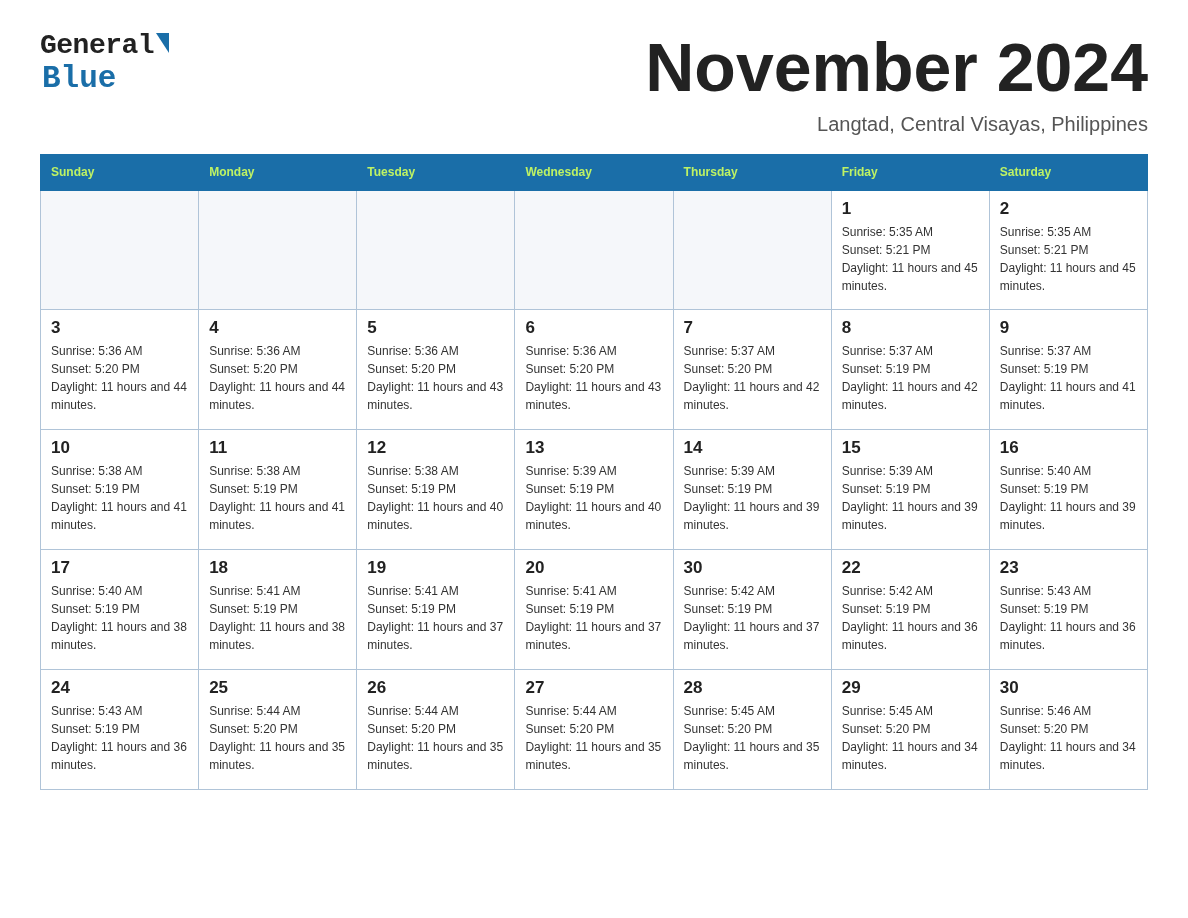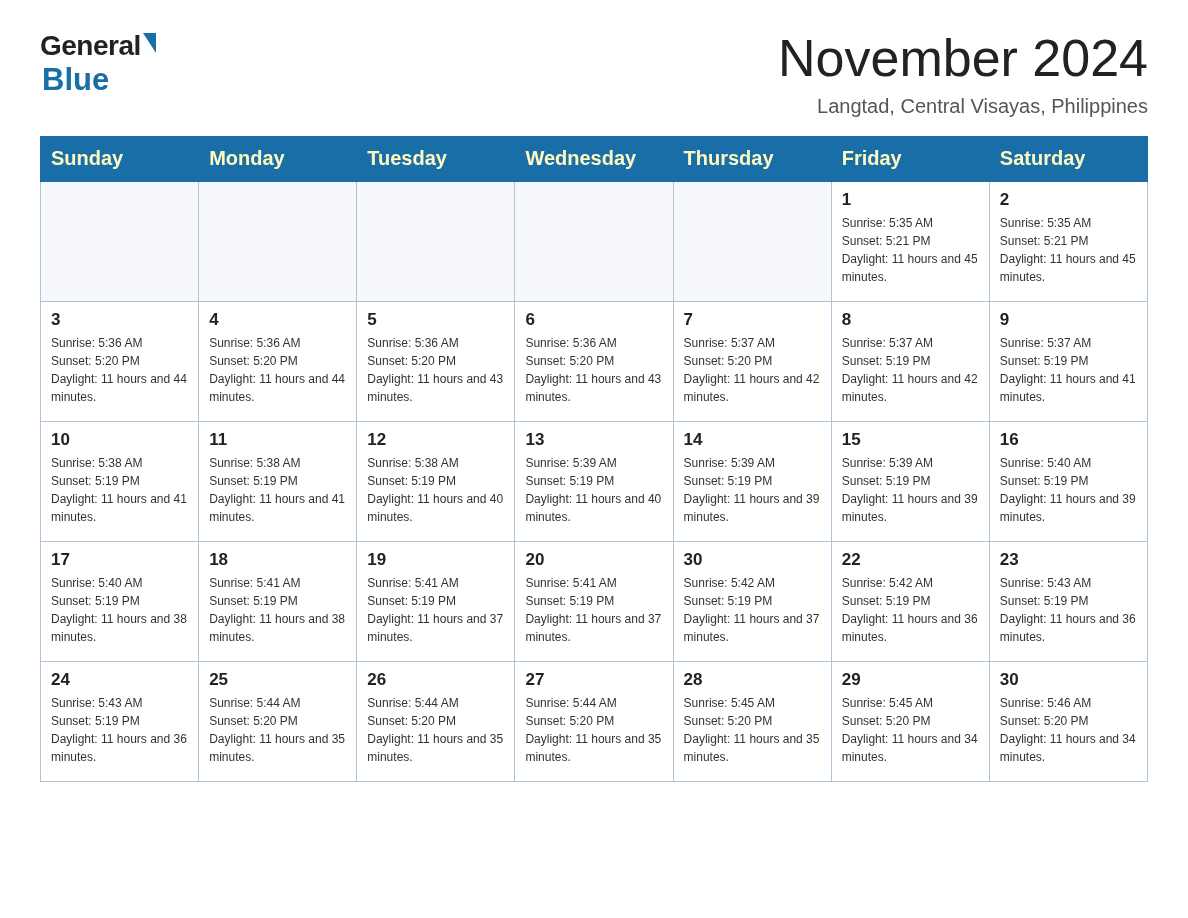--- a/index.html
+++ b/index.html
@@ -36,48 +36,49 @@
     .logo-blue {
       font-size: 31px;
       font-weight: bold;
       color: #1a6ea8;
       margin-left: 2px;
     }
     .logo-block {
       display: flex;
       flex-direction: column;
       align-items: flex-start;
+      font-family: Liberation Mono, monospace;
     }
     .logo-top-row {
       display: flex;
       align-items: center;
     }
     .title-block {
       text-align: right;
     }
     .calendar-title {
-      font-size: 52px;
-      font-weight: normal;
+      font-size: 68px;
+      font-weight: bold;
       color: #222;
       line-height: 1.1;
     }
     .calendar-subtitle {
       font-size: 20px;
       color: #555;
       margin-top: 8px;
     }
     table {
       width: 100%;
       border-collapse: collapse;
       table-layout: fixed;
     }
     thead tr th {
       background: #1a6ea8;
-      color: #fef9c3;
-      font-size: 20px;
+      color: #bef264;
+      font-size: 12px;
       font-weight: bold;
       padding: 10px 10px;
       text-align: left;
       border: 1px solid #1a6ea8;
     }
     tbody tr td {
       border: 1px solid #b0c4d8;
       vertical-align: top;
       padding: 8px 10px;
       min-height: 100px;

